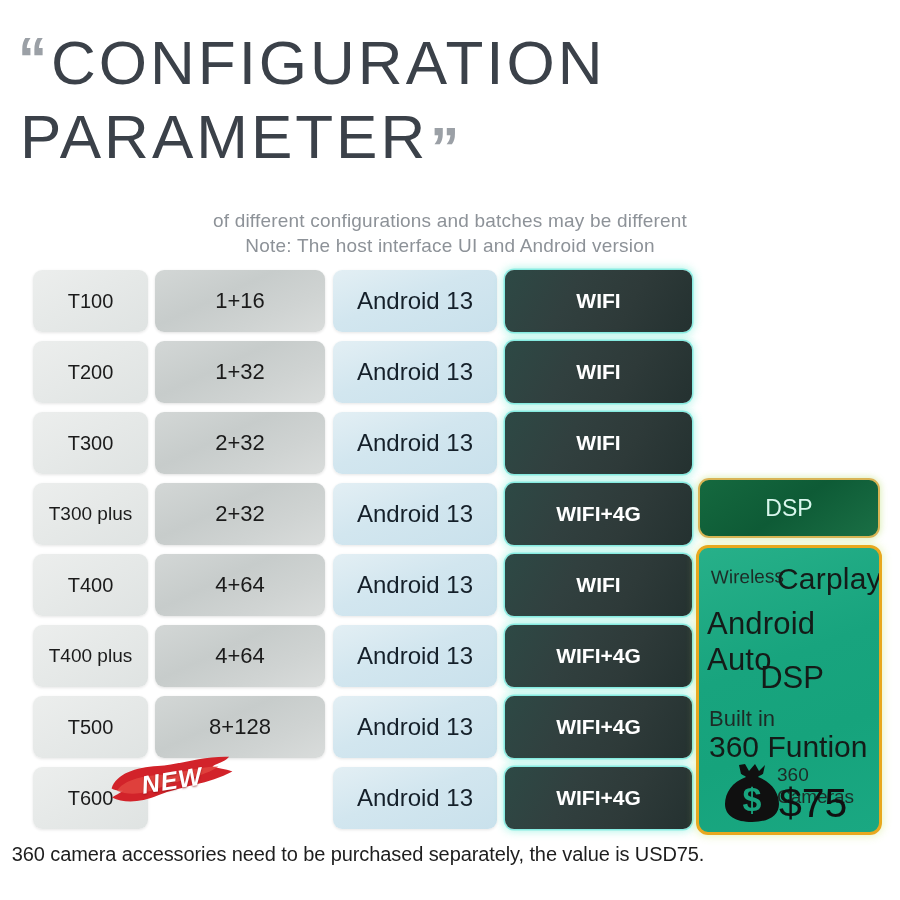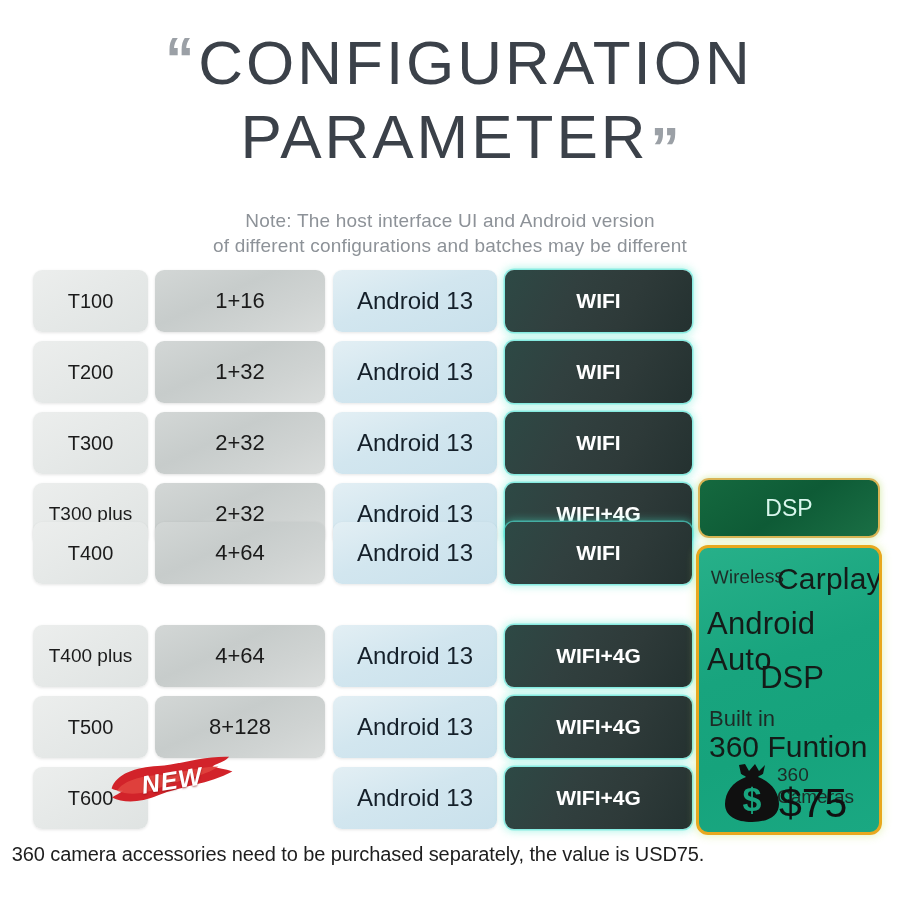--- a/index.html
+++ b/index.html
@@ -9,21 +9,21 @@
     background:#ffffff;
     font-family:"Liberation Sans","DejaVu Sans",sans-serif;
     overflow:hidden;
     position:relative;
   }
   .page{position:relative;width:900px;height:900px;}
 
   
   .title-block{
     position:absolute;left:0;top:26px;width:900px;
-    text-align:center;
+    text-align:left;
   }
   .title-line{
     font-size:62px;
     letter-spacing:3px;
     color:#3b4149;
     font-weight:400;
     line-height:74px;
     white-space:nowrap;
   }
   .title-line.l1{padding-left:18px;}
@@ -187,22 +187,22 @@
 <body>
 
 <div class="page">
 
   <div class="title-block">
     <div class="title-line l1"><span class="qmark open">“</span><span>CONFIGURATION</span></div>
     <div class="title-line l2"><span>PARAMETER</span><span class="qmark close">”</span></div>
   </div>
 
   <div class="note">
+    <div>of different configurations and batches may be different</div>
     <div>Note: The host interface UI and Android version</div>
-    <div>of different configurations and batches may be different</div>
   </div>
 
   <div class="table">
 
     <div class="row" style="top:270px">
       <div class="cell c-model">T100</div>
       <div class="cell c-mem">1+16</div>
       <div class="cell c-os">Android 13</div>
       <div class="cell c-net">WIFI</div>
     </div>
@@ -221,21 +221,21 @@
       <div class="cell c-net">WIFI</div>
     </div>
 
     <div class="row" style="top:483px">
       <div class="cell c-model small">T300 plus</div>
       <div class="cell c-mem">2+32</div>
       <div class="cell c-os">Android 13</div>
       <div class="cell c-net">WIFI+4G</div>
     </div>
 
-    <div class="row" style="top:522px">
+    <div class="row" style="top:554px">
       <div class="cell c-model">T400</div>
       <div class="cell c-mem">4+64</div>
       <div class="cell c-os">Android 13</div>
       <div class="cell c-net">WIFI</div>
     </div>
 
     <div class="row" style="top:625px">
       <div class="cell c-model small">T400 plus</div>
       <div class="cell c-mem">4+64</div>
       <div class="cell c-os">Android 13</div>

